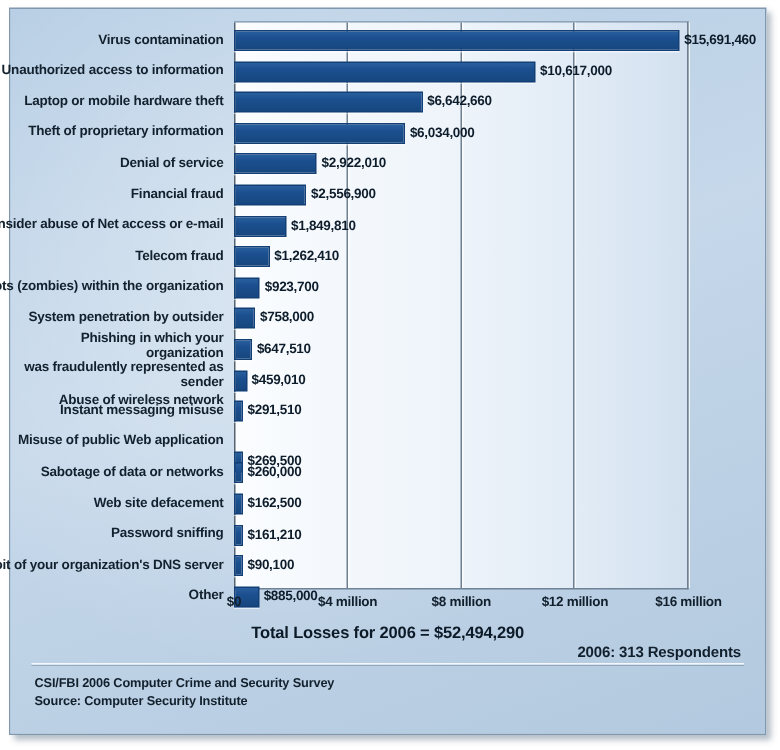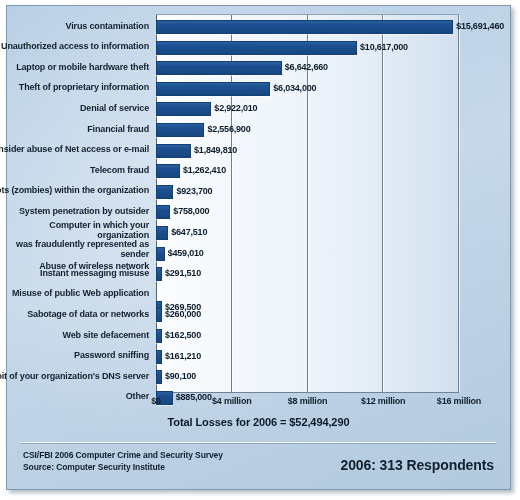--- a/index.html
+++ b/index.html
@@ -135,22 +135,22 @@
     position: absolute; left: 14px; right: 14px; top: 436px;
     height: 1px; background: rgba(255,255,255,0.85);
     box-shadow: 0 1px 0 rgba(110,130,150,0.5);
   }
   .foot-left {
     position: absolute; left: 16px; top: 443px;
     font-size: 8.5px; font-weight: bold; color: #12202d;
     line-height: 12px; letter-spacing: -0.1px;
   }
   .foot-right {
-    position: absolute; right: 16px; top: 451px;
-    font-size: 14px; font-weight: bold; color: #12202d;
+    position: absolute; right: 16px; top: 424px;
+    font-size: 10px; font-weight: bold; color: #12202d;
     letter-spacing: -0.1px;
   }
 </style>
 </head>
 <body>
 
 <div id="figure">
   <div class="card">
     <div class="card-inner"></div>
 
@@ -159,21 +159,21 @@
         <div class="cat" style="top: 28.1px;">Unauthorized access to information</div>
         <div class="cat" style="top: 48.7px;">Laptop or mobile hardware theft</div>
         <div class="cat" style="top: 69.3px;">Theft of proprietary information</div>
         <div class="cat" style="top: 89.9px;">Denial of service</div>
         <div class="cat" style="top: 110.5px;">Financial fraud</div>
         <div class="cat" style="top: 131.1px;">Insider abuse of Net access or e-mail</div>
         <div class="cat" style="top: 151.7px;">Telecom fraud</div>
         <div class="cat" style="top: 172.3px;">Bots (zombies) within the organization</div>
         <div class="cat" style="top: 192.9px;">System penetration by outsider</div>
         <div class="cat two" style="top: 207px;">
-          <div>Computer in which your organization</div>
+          <div>Phishing in which your organization</div>
           <div>was fraudulently represented as sender</div>
         </div>
         <div class="cat" style="top: 234.1px; margin-top: 14px;">Abuse of wireless network</div>
         <div class="cat" style="top: 254.7px;">Instant messaging misuse</div>
         <div class="cat" style="top: 275.3px; padding-left: 16px;">Misuse of public Web application</div>
         <div class="cat" style="top: 295.9px;">Sabotage of data or networks</div>
         <div class="cat" style="top: 316.5px;">Web site defacement</div>
         <div class="cat" style="top: 337.1px;">Password sniffing</div>
         <div class="cat" style="top: 357.7px;">Exploit of your organization's DNS server</div>
         <div class="cat" style="top: 378.3px;">Other</div>

